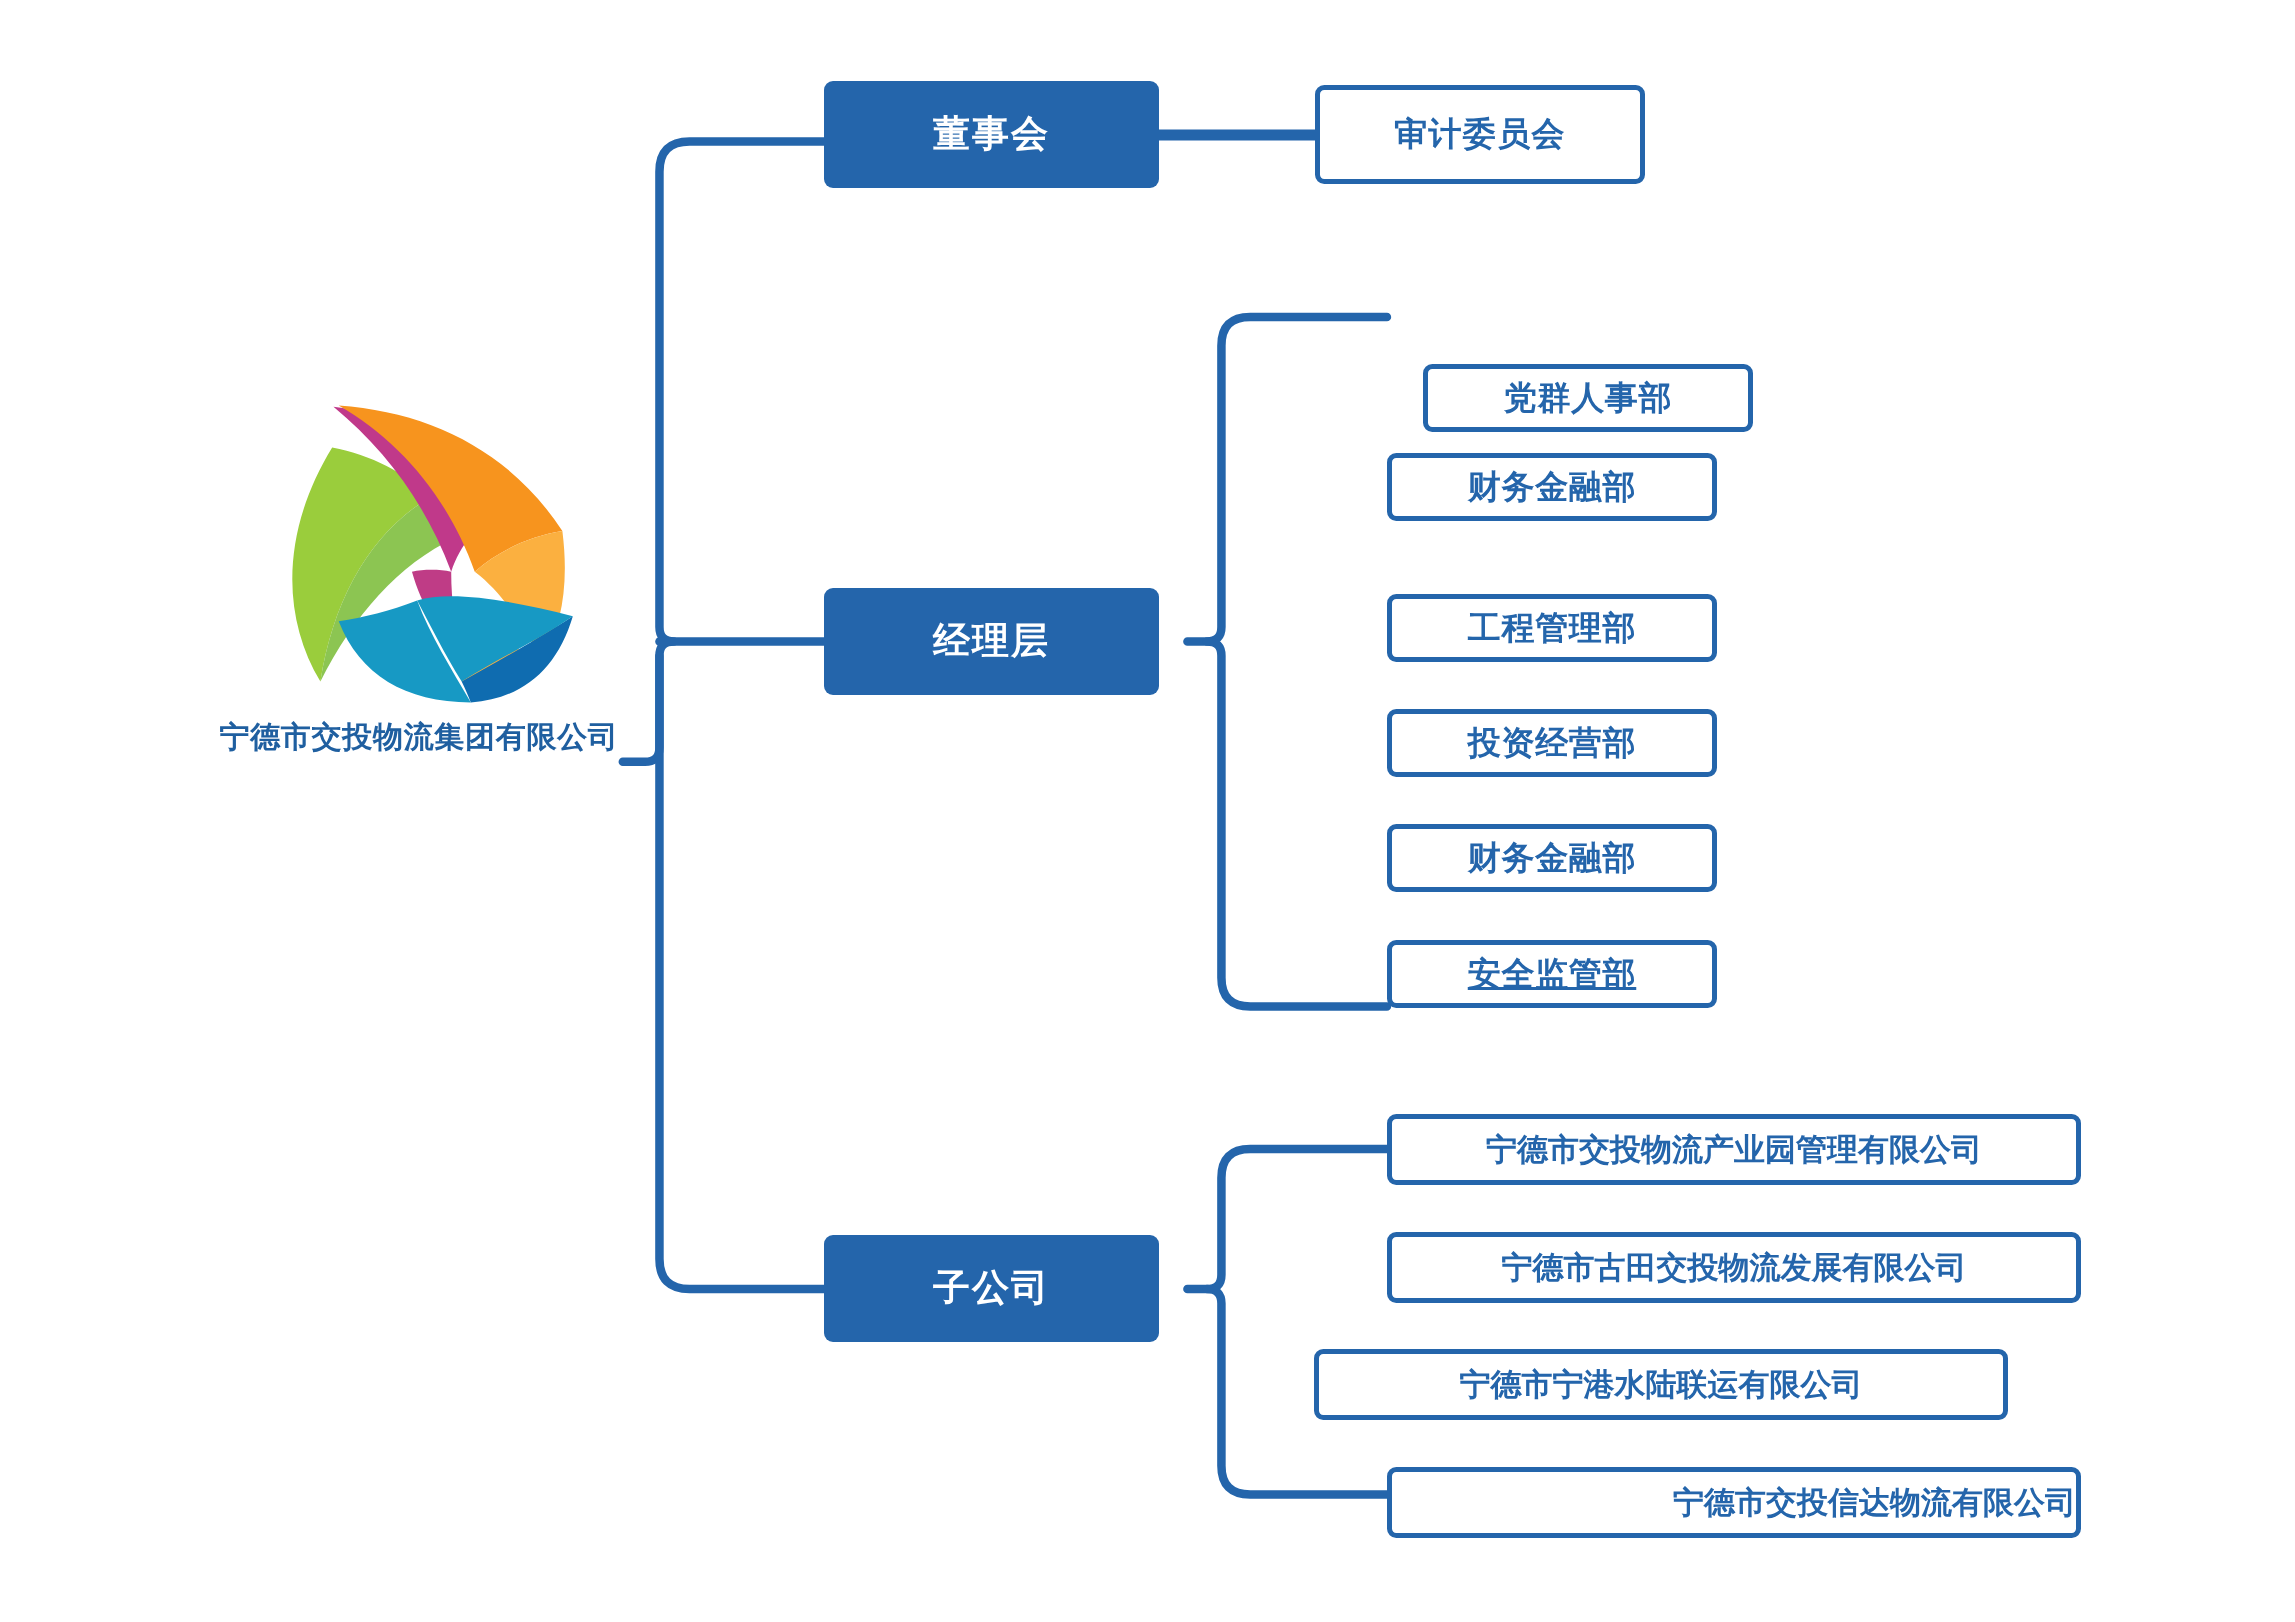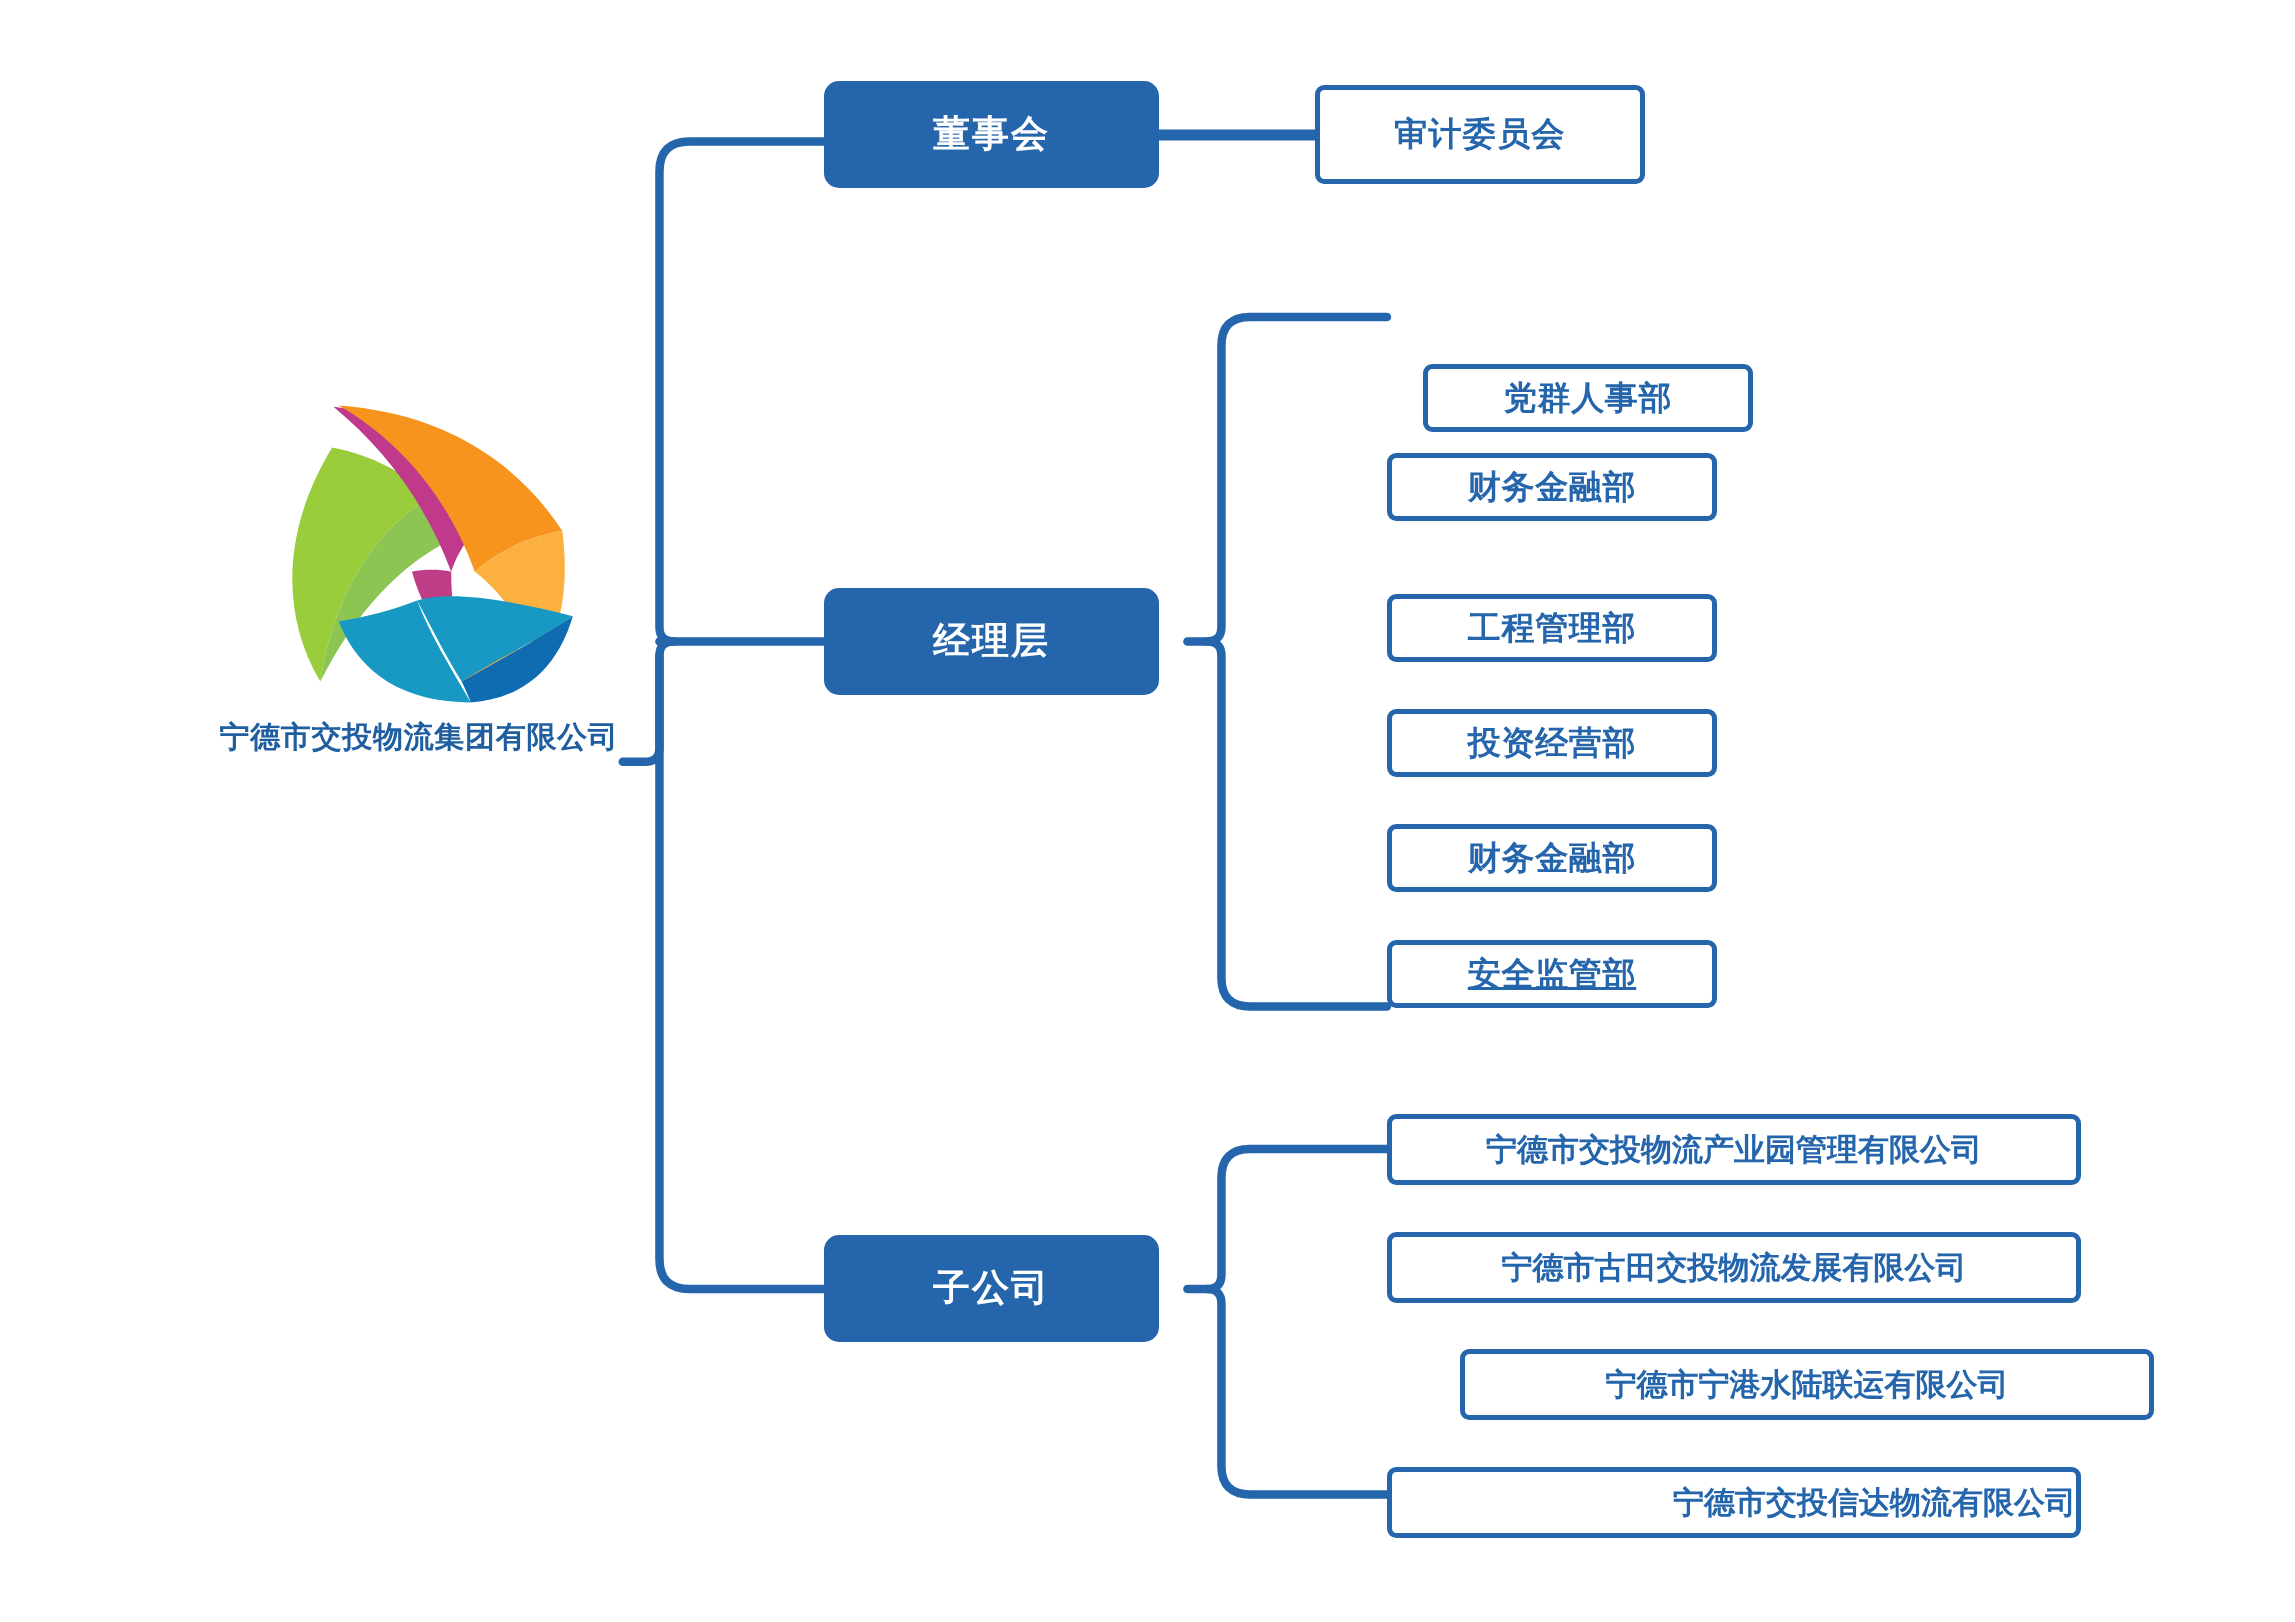--- a/index.html
+++ b/index.html
@@ -61,21 +61,21 @@
     box-sizing: border-box;
     display: flex;
     align-items: center;
     justify-content: center;
     text-align: center;
     line-height: 1.1;
   }
   .node-filled {
     background: #2465ab;
     color: #ffffff;
-    border-radius: 15px;
+    border-radius: 9px;
     font-weight: bold;
   }
   .node-outline {
     background: #ffffff;
     color: #2465ab;
     border: 5.9px solid #2465ab;
     border-radius: 9.2px;
     font-weight: bold;
   }
 
@@ -220,21 +220,21 @@
   <div class="node node-filled lvl1" style="left:824px; top:1235px; width:335px; height:107px;">
     <span>子公司</span>
   </div>
 
   <div class="node node-outline lvl4" style="left:1387px; top:1114px; width:694px; height:71px;">
     <span>宁德市交投物流产业园管理有限公司</span>
   </div>
   <div class="node node-outline lvl4" style="left:1387px; top:1232px; width:694px; height:71px;">
     <span>宁德市古田交投物流发展有限公司</span>
   </div>
-  <div class="node node-outline lvl4" style="left:1460px; top:1349px; width:694px; height:71px;">
+  <div class="node node-outline lvl4" style="left:1314px; top:1349px; width:694px; height:71px;">
     <span>宁德市宁港水陆联运有限公司</span>
   </div>
   <div class="node node-outline lvl4" style="left:1387px; top:1467px; width:694px; height:71px;justify-content:flex-end;">
     <span>宁德市交投信达物流有限公司</span>
   </div>
 
 </div>
 
 
 </body></html>

